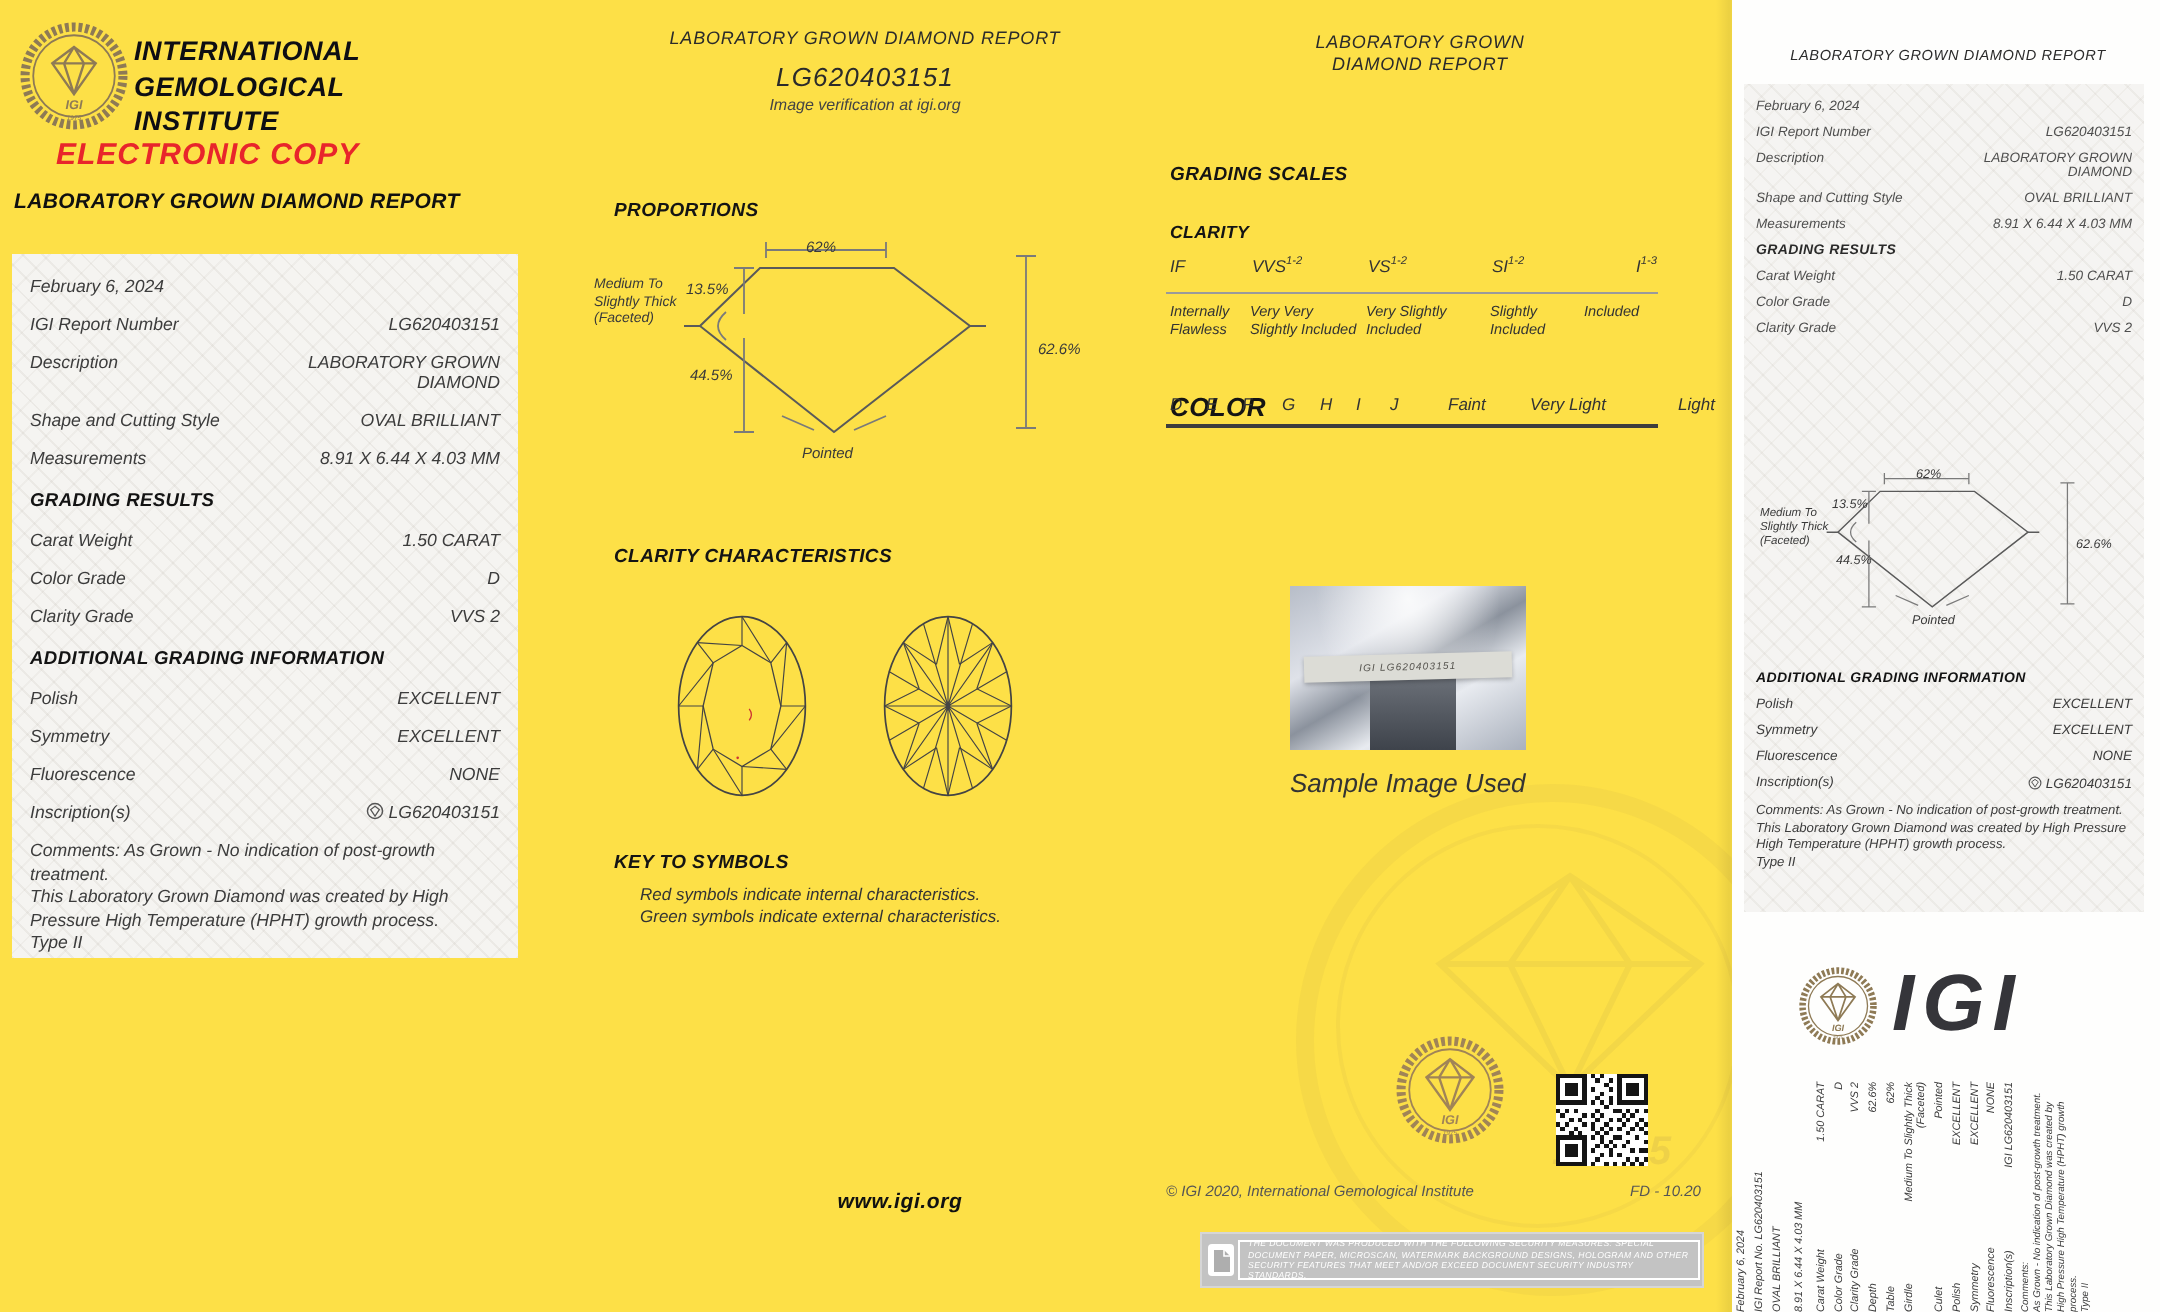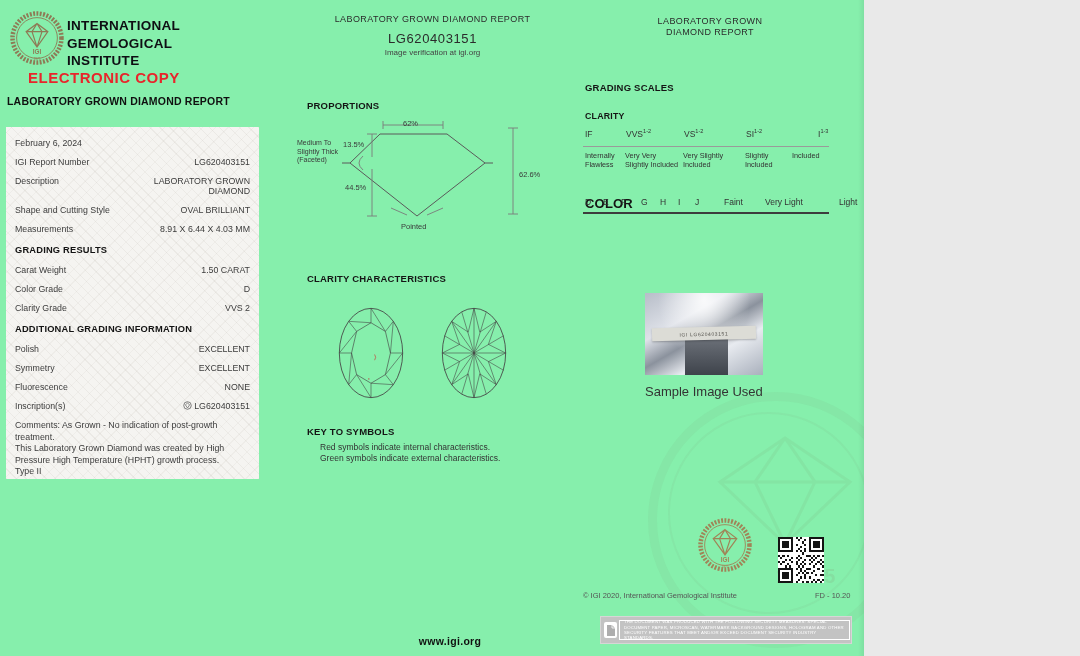--- a/index.html
+++ b/index.html
@@ -1,17 +1,17 @@
 <!DOCTYPE html>
 <html><head>
 <meta charset="utf-8">
 <style>
   html,body{margin:0;padding:0;background:#e9e9e9;}
-  #page{position:relative;width:864px;height:656px;background:#86efac;overflow:hidden;
-        font-family:"Liberation Sans", sans-serif;color:#2f2f2f;}
+  #page{position:relative;width:1080px;height:656px;background:#fde047;overflow:hidden;
+        font-family:"Liberation Sans", sans-serif;color:#2f2f2f;font-style:italic;}
   .abs{position:absolute;}
   .wm{background-color:#f5f4f1;
       background-image:repeating-linear-gradient(45deg, rgba(150,140,125,0.10) 0 1px, transparent 1px 7px),
                        repeating-linear-gradient(-45deg, rgba(150,140,125,0.07) 0 1px, transparent 1px 9px);}
   
   .org-name{font-weight:bold;font-size:13.5px;line-height:17.5px;color:#0e0e13;letter-spacing:.3px;}
   .ecopy{font-weight:bold;font-size:15px;color:#e8252b;letter-spacing:.5px;}
   .doc-title{font-weight:bold;font-size:10.5px;color:#101010;letter-spacing:.2px;}
   .body-rows{padding:11px 9px 0 9px;font-size:8.8px;color:#3c3c3c;}
   .row{display:flex;justify-content:space-between;margin-bottom:9px;}
@@ -207,21 +207,21 @@
       <path d="M94 68L70 80 M94 68L70 56 M81 112L70 80 M81 112L58 97 M50 130L58 97 M50 130L42 97 M19 112L42 97 M19 112L30 80 M6 68L30 80 M6 68L30 56 M19 24L30 56 M19 24L42 39 M50 6L42 39 M50 6L58 39 M81 24L58 39 M81 24L70 56" stroke="#444" stroke-width="0.8" fill="none"></path>
     </svg>
   </div>
 
   <div class="abs h-bold" style="left:307px;top:426px;">KEY TO SYMBOLS</div>
   <div class="abs key-lines" style="left:320px;top:442px;">
     <div>Red symbols indicate internal characteristics.</div>
     <div>Green symbols indicate external characteristics.</div>
   </div>
 
-  <div class="abs site" style="left:400px;top:635px;width:100px;">www.igi.org</div>
+  <div class="abs site" style="left:400px;top:595px;width:100px;">www.igi.org</div>
 
   <div class="abs c-title" style="left:610px;top:16px;width:200px;line-height:10.5px;">
     <div>LABORATORY GROWN</div>
     <div>DIAMOND REPORT</div>
   </div>
 
   <div class="abs h-bold" style="left:585px;top:82px;">GRADING SCALES</div>
   <div class="abs h-bold" style="left:585px;top:111px;font-size:8.8px;">CLARITY</div>
 
   <span class="cg" style="left:585px;"><span>IF</span><sup></sup></span>

